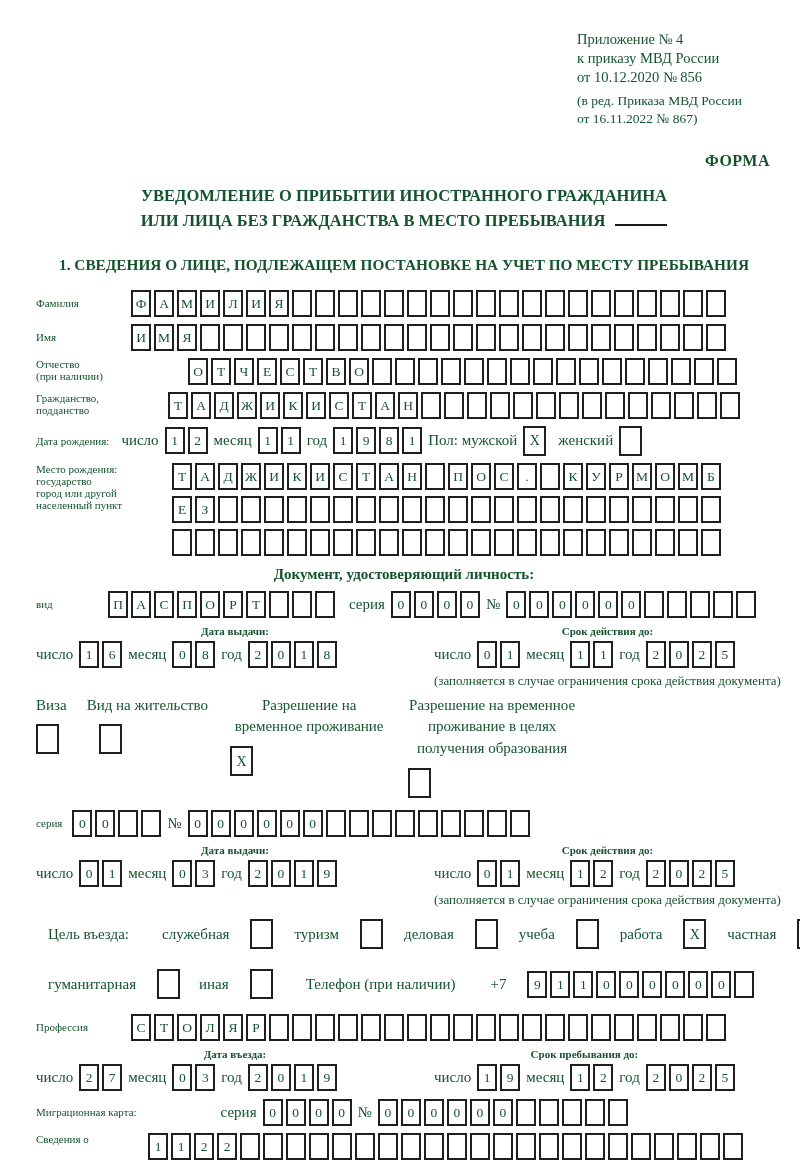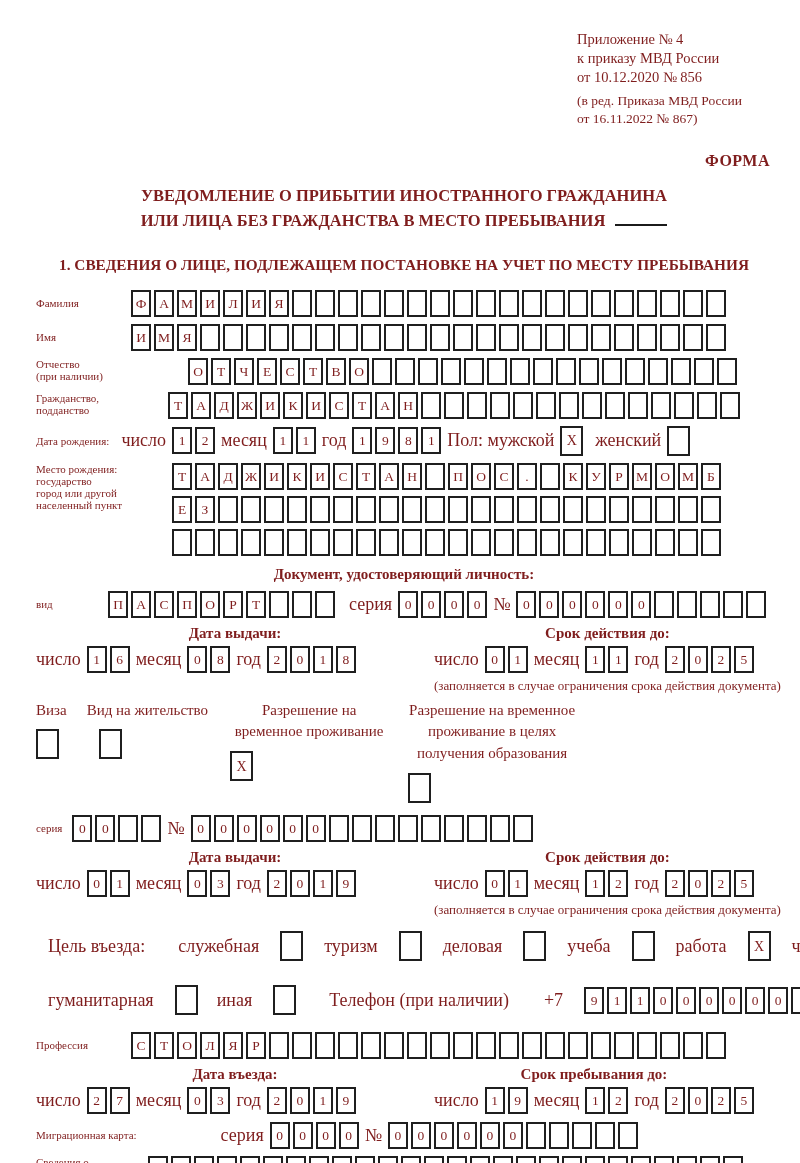--- a/index.html
+++ b/index.html
@@ -2,34 +2,34 @@
 <html><head>
 <meta charset="utf-8">
 <style>
   html,body{margin:0;padding:0;background:#fff;}
   .page{
     position:relative;
     width:800px;height:1163px;
     box-sizing:border-box;
     padding:30px 28px 0 36px;
     background:#fff;
-    color:#7f1d1d;
+    color:#14532d;
     font-family:"Liberation Serif","DejaVu Serif",serif;
     overflow:hidden;
   }
   .appendix{margin-left:auto;width:195px;font-size:14.5px;line-height:1.32;}
   .appendix .rev{margin-top:5px;font-size:13.5px;}
   .forma{text-align:right;font-weight:bold;font-size:16px;letter-spacing:.5px;margin:24px 2px 6px 0;}
   .title{text-align:center;font-weight:bold;font-size:16.5px;line-height:1.5;margin-top:14px;}
   .blank-line{display:inline-block;width:52px;height:14px;border-bottom:2px solid #1b1b1b;margin-left:10px;}
   .sec-heading{font-weight:bold;font-size:15.3px;text-align:center;margin:22px 0 16px 0;}
   .row{display:flex;align-items:center;margin-bottom:7px;}
   .row.top{align-items:flex-start;}
   .lbl{font-size:11px;flex:none;}
-  .sub-lbl{font-size:18px;flex:none;margin:0 6px;}
+  .sub-lbl{font-size:15px;flex:none;margin:0 6px;}
   .w95{width:95px;}
   .w150{width:152px;}
   .w130{width:132px;}
   .w135{width:136px;}
   .w80{width:72px;}
   .w110{width:112px;}
   .cells{display:inline-flex;gap:3px;flex:none;align-items:center;}
   .cell{
     box-sizing:content-box;
     width:16px;height:23px;
@@ -37,21 +37,21 @@
     display:inline-flex;align-items:center;justify-content:center;
     font-size:13.5px;line-height:23px;flex:none;
     background:#fff;
   }
   .cells.checkbox .cell{width:19px;height:26px;font-size:14px;}
   .cell-rows .cells{margin-bottom:6px;display:flex;}
   .doc-heading{font-weight:bold;font-size:15px;text-align:center;margin:4px 0 8px 0;}
   .dates{display:flex;margin-bottom:6px;}
   .date-col{display:flex;flex-direction:column;}
   .date-col.left{width:398px;flex:none;}
-  .dc-head{font-weight:bold;font-size:15px;text-align:center;margin-bottom:4px;}
+  .dc-head{font-weight:bold;font-size:11px;text-align:center;margin-bottom:4px;}
   .date-line{display:flex;align-items:center;}
   .date-line .sub-lbl:first-child{margin-left:0;}
   .dc-note{font-size:13px;text-align:center;margin-top:5px;white-space:nowrap;}
   .intro{font-size:15px;line-height:1.65;margin-bottom:6px;}
   .options{display:flex;align-items:flex-start;gap:14px;margin-bottom:12px;}
   .opt{display:flex;align-items:flex-start;gap:8px;flex-direction:column;}
   .opt-lbl{font-size:15px;line-height:1.45;}
   .opt-lbl.center{text-align:center;}
   .wopt150{width:158px;}
   .wopt168{width:168px;}

